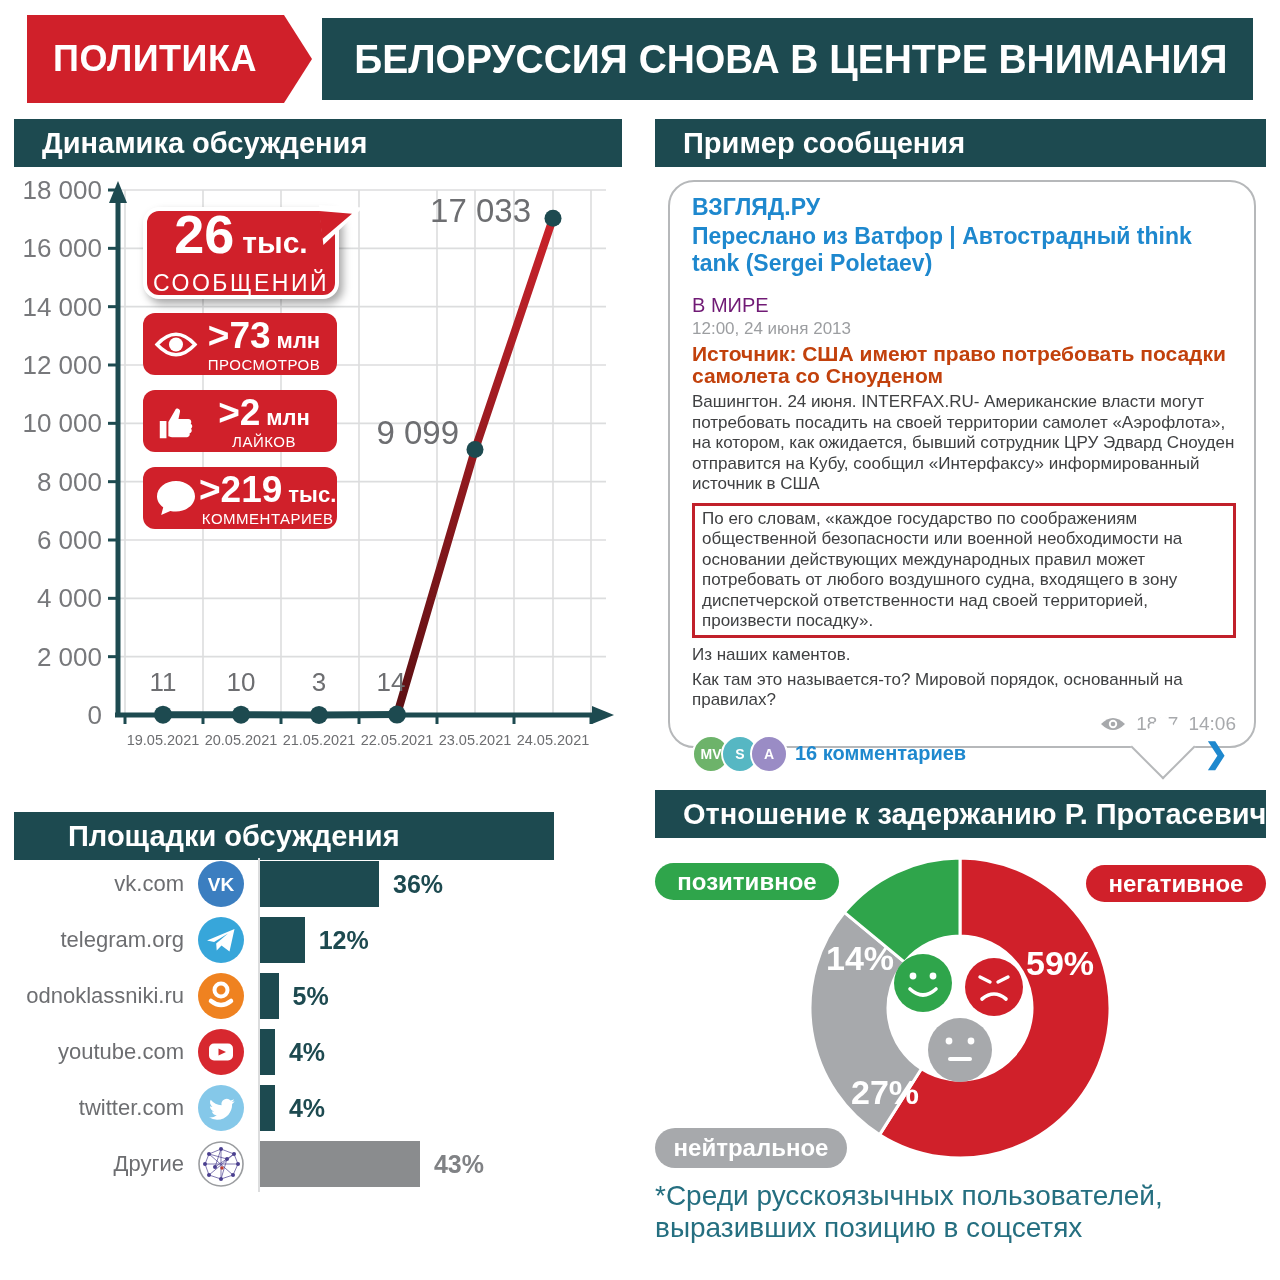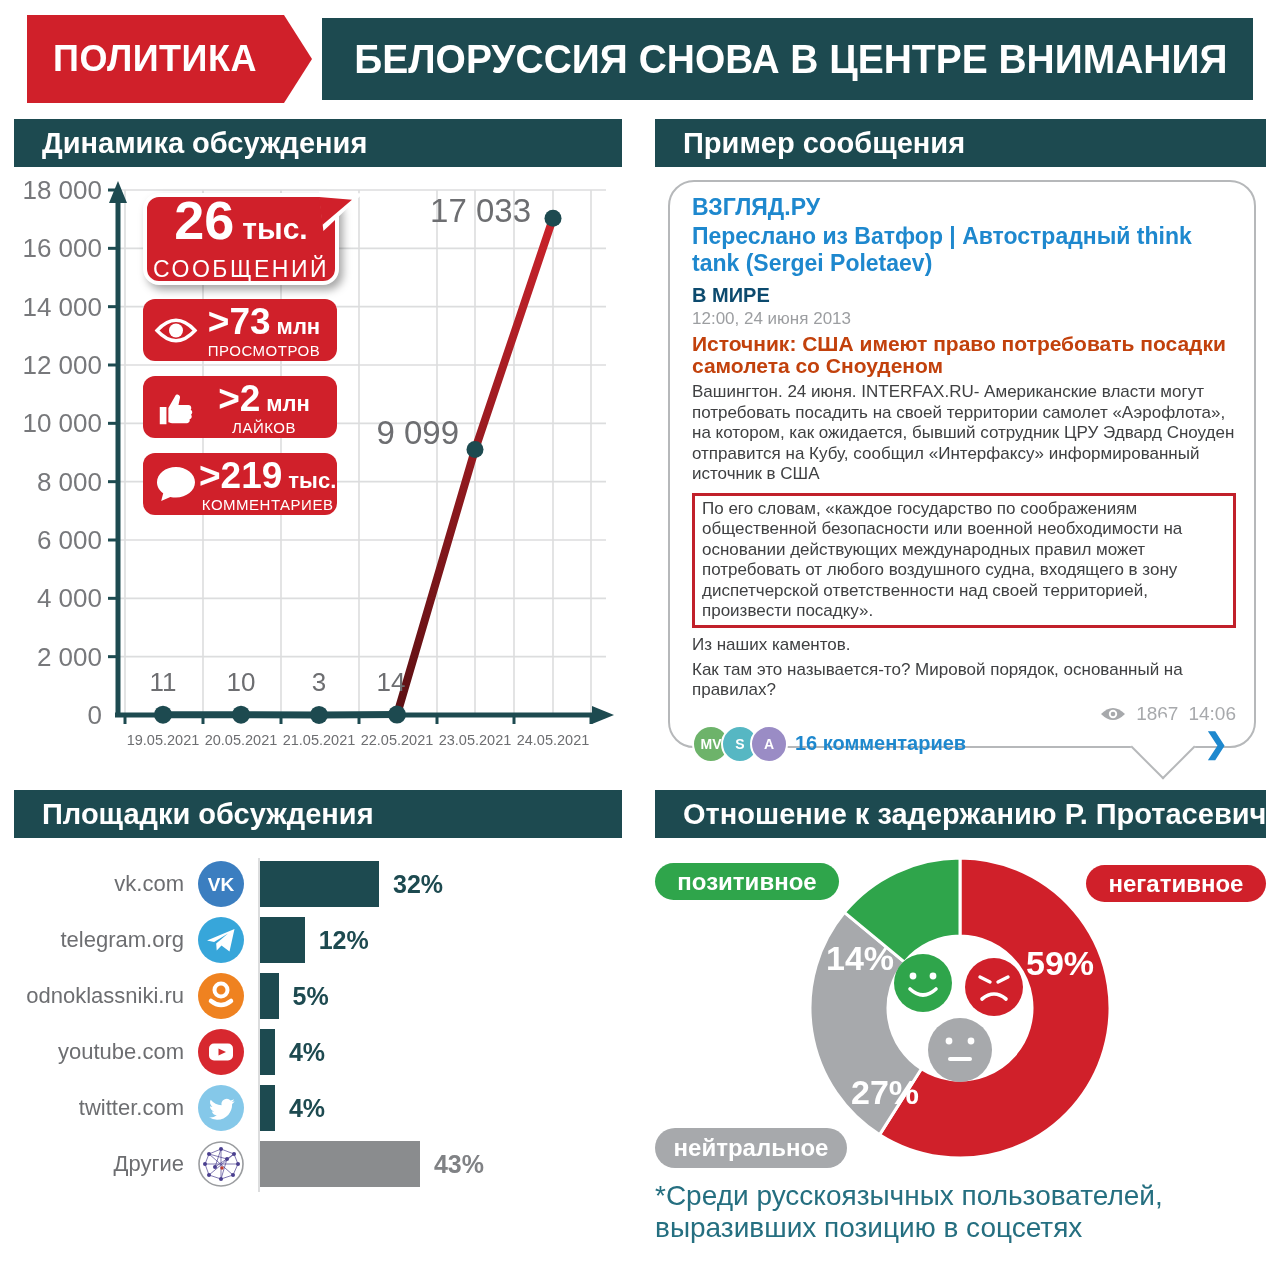--- a/index.html
+++ b/index.html
@@ -14,33 +14,33 @@
     font-size:36px;letter-spacing:.5px;}
   .title-banner{position:absolute;left:322px;top:18px;width:931px;height:82px;background:#1d4a50;}
   .title-banner span{display:block;line-height:82px;padding-left:34px;color:#fff;font-weight:bold;
     font-size:41px;letter-spacing:0;transform:scaleX(.95);transform-origin:left center;white-space:nowrap;}
 
   
   .sec-head{position:absolute;height:48px;background:#1d4a50;}
   .sec-head span{display:block;line-height:48px;padding-left:28px;color:#fff;font-weight:bold;font-size:29px;white-space:nowrap;}
   #sh-dyn{left:14px;top:119px;width:608px;}
   #sh-msg{left:655px;top:119px;width:611px;}
-  #sh-plat{left:14px;top:790px;width:608px;}
+  #sh-plat{left:14px;top:812px;width:540px;padding-left:26px;}
   #sh-att{left:655px;top:790px;width:611px;}
 
   
   #line-chart{position:absolute;left:14px;top:167px;}
   #line-chart text{font-family:"Liberation Sans",sans-serif;}
   .ax{font-size:26px;fill:#77787b;text-anchor:end;}
   .dt{font-size:14.5px;fill:#6d6e71;text-anchor:middle;}
   .pv{font-size:26px;fill:#6d6e71;text-anchor:middle;}
   .pvl{font-size:33px;fill:#6d6e71;text-anchor:end;}
 
   
-  #badges{position:absolute;left:14px;top:153px;width:608px;height:610px;pointer-events:none;}
+  #badges{position:absolute;left:14px;top:167px;width:608px;height:610px;pointer-events:none;}
   .bubble{position:absolute;left:129px;top:40px;width:196px;height:92px;background:#d0202a;
     border:4px solid #fff;border-radius:16px;box-shadow:4px 5px 8px rgba(0,0,0,.35);
     display:flex;flex-direction:column;align-items:center;justify-content:center;color:#fff;}
   .bubble .row1{line-height:48px;}
   .bubble .bval{font-size:54px;font-weight:bold;}
   .bubble .bunit{font-size:30px;font-weight:bold;margin-left:8px;}
   .bubble .blabel{font-size:23px;letter-spacing:2.5px;margin-top:-2px;}
   .tailW{position:absolute;left:305px;top:38px;width:44px;height:40px;background:#fff;
     clip-path:polygon(0 0,100% 6%,10% 100%);}
   .tailR{position:absolute;left:305px;top:44px;width:33px;height:28px;background:#d0202a;
@@ -54,21 +54,21 @@
   .sbadge .blabel{font-size:15px;letter-spacing:.5px;margin-top:-1px;}
 
   
   .msg-card{position:absolute;left:668px;top:180px;width:588px;height:568px;background:#fff;
     border:2px solid #b6b8ba;border-radius:26px;padding:12px 18px 10px 22px;z-index:2;
     display:flex;flex-direction:column;}
   .msg-tail{position:absolute;left:1140px;top:724px;width:46px;height:46px;background:#fff;
     border-right:2px solid #b6b8ba;border-bottom:2px solid #b6b8ba;transform:rotate(45deg);z-index:3;}
   .m-channel{color:#1e88ce;font-weight:bold;font-size:23px;line-height:27px;}
   .m-fwd{color:#1e88ce;font-weight:bold;font-size:23px;line-height:27px;margin-top:2px;}
-  .m-rubric{font-weight:bold;font-size:20px;color:#0c4a6e;margin-top:7px;}
+  .m-rubric{font-weight:normal;font-size:20px;color:#701a75;margin-top:17px;}
   .m-date{color:#9c9ea1;font-size:17px;margin-top:2px;}
   .m-headline{font-weight:bold;font-size:21px;line-height:21.5px;color:#c2410c;margin-top:4px;}
   .m-body{font-size:17px;line-height:20.5px;color:#3f4042;margin-top:6px;}
   .m-quote{border:3px solid #c1202a;padding:3px 7px;margin-top:8px;font-size:17px;line-height:20.5px;color:#3f4042;}
   .m-intro{font-size:17px;margin-top:7px;color:#3f4042;}
   .m-comment{font-size:17px;line-height:20.5px;margin-top:5px;color:#3f4042;}
   .m-meta{display:flex;justify-content:flex-end;align-items:center;gap:10px;color:#a7a9ac;
     font-size:19px;margin-top:2px;}
   .m-bottom{display:flex;align-items:center;margin-top:auto;padding-bottom:2px;}
   .avatars{display:flex;}
@@ -275,21 +275,21 @@
 
   <div id="platforms">
     <div class="pax"></div>
   <div class="prow">
         <span class="plabel">vk.com</span>
         <span class="picon"><svg width="46" height="46" viewBox="0 0 46 46">
             <circle cx="23" cy="23" r="23" fill="#3b7ec0"></circle>
             <text x="23" y="30" font-size="19" font-weight="bold" fill="#fff" text-anchor="middle" font-family="Liberation Sans,sans-serif">VK</text>
           </svg></span>
         <div class="pbar" style="width:119.04px;background:#1d4a50"></div>
-        <span class="ppct" style="color:#1d4a50">32%</span>
+        <span class="ppct" style="color:#1d4a50">36%</span>
       </div>
       <div class="prow">
         <span class="plabel">telegram.org</span>
         <span class="picon"><svg width="46" height="46" viewBox="0 0 46 46">
             <circle cx="23" cy="23" r="23" fill="#37a6da"></circle>
             <path d="M9,23.5 L36.5,12 L31.5,34.5 L23.5,28.5 L18.7,33.4 L18.2,26.6 L30,16.5 L16.1,25 Z" fill="#fff"></path>
           </svg></span>
         <div class="pbar" style="width:44.64px;background:#1d4a50"></div>
         <span class="ppct" style="color:#1d4a50">12%</span>
       </div>

